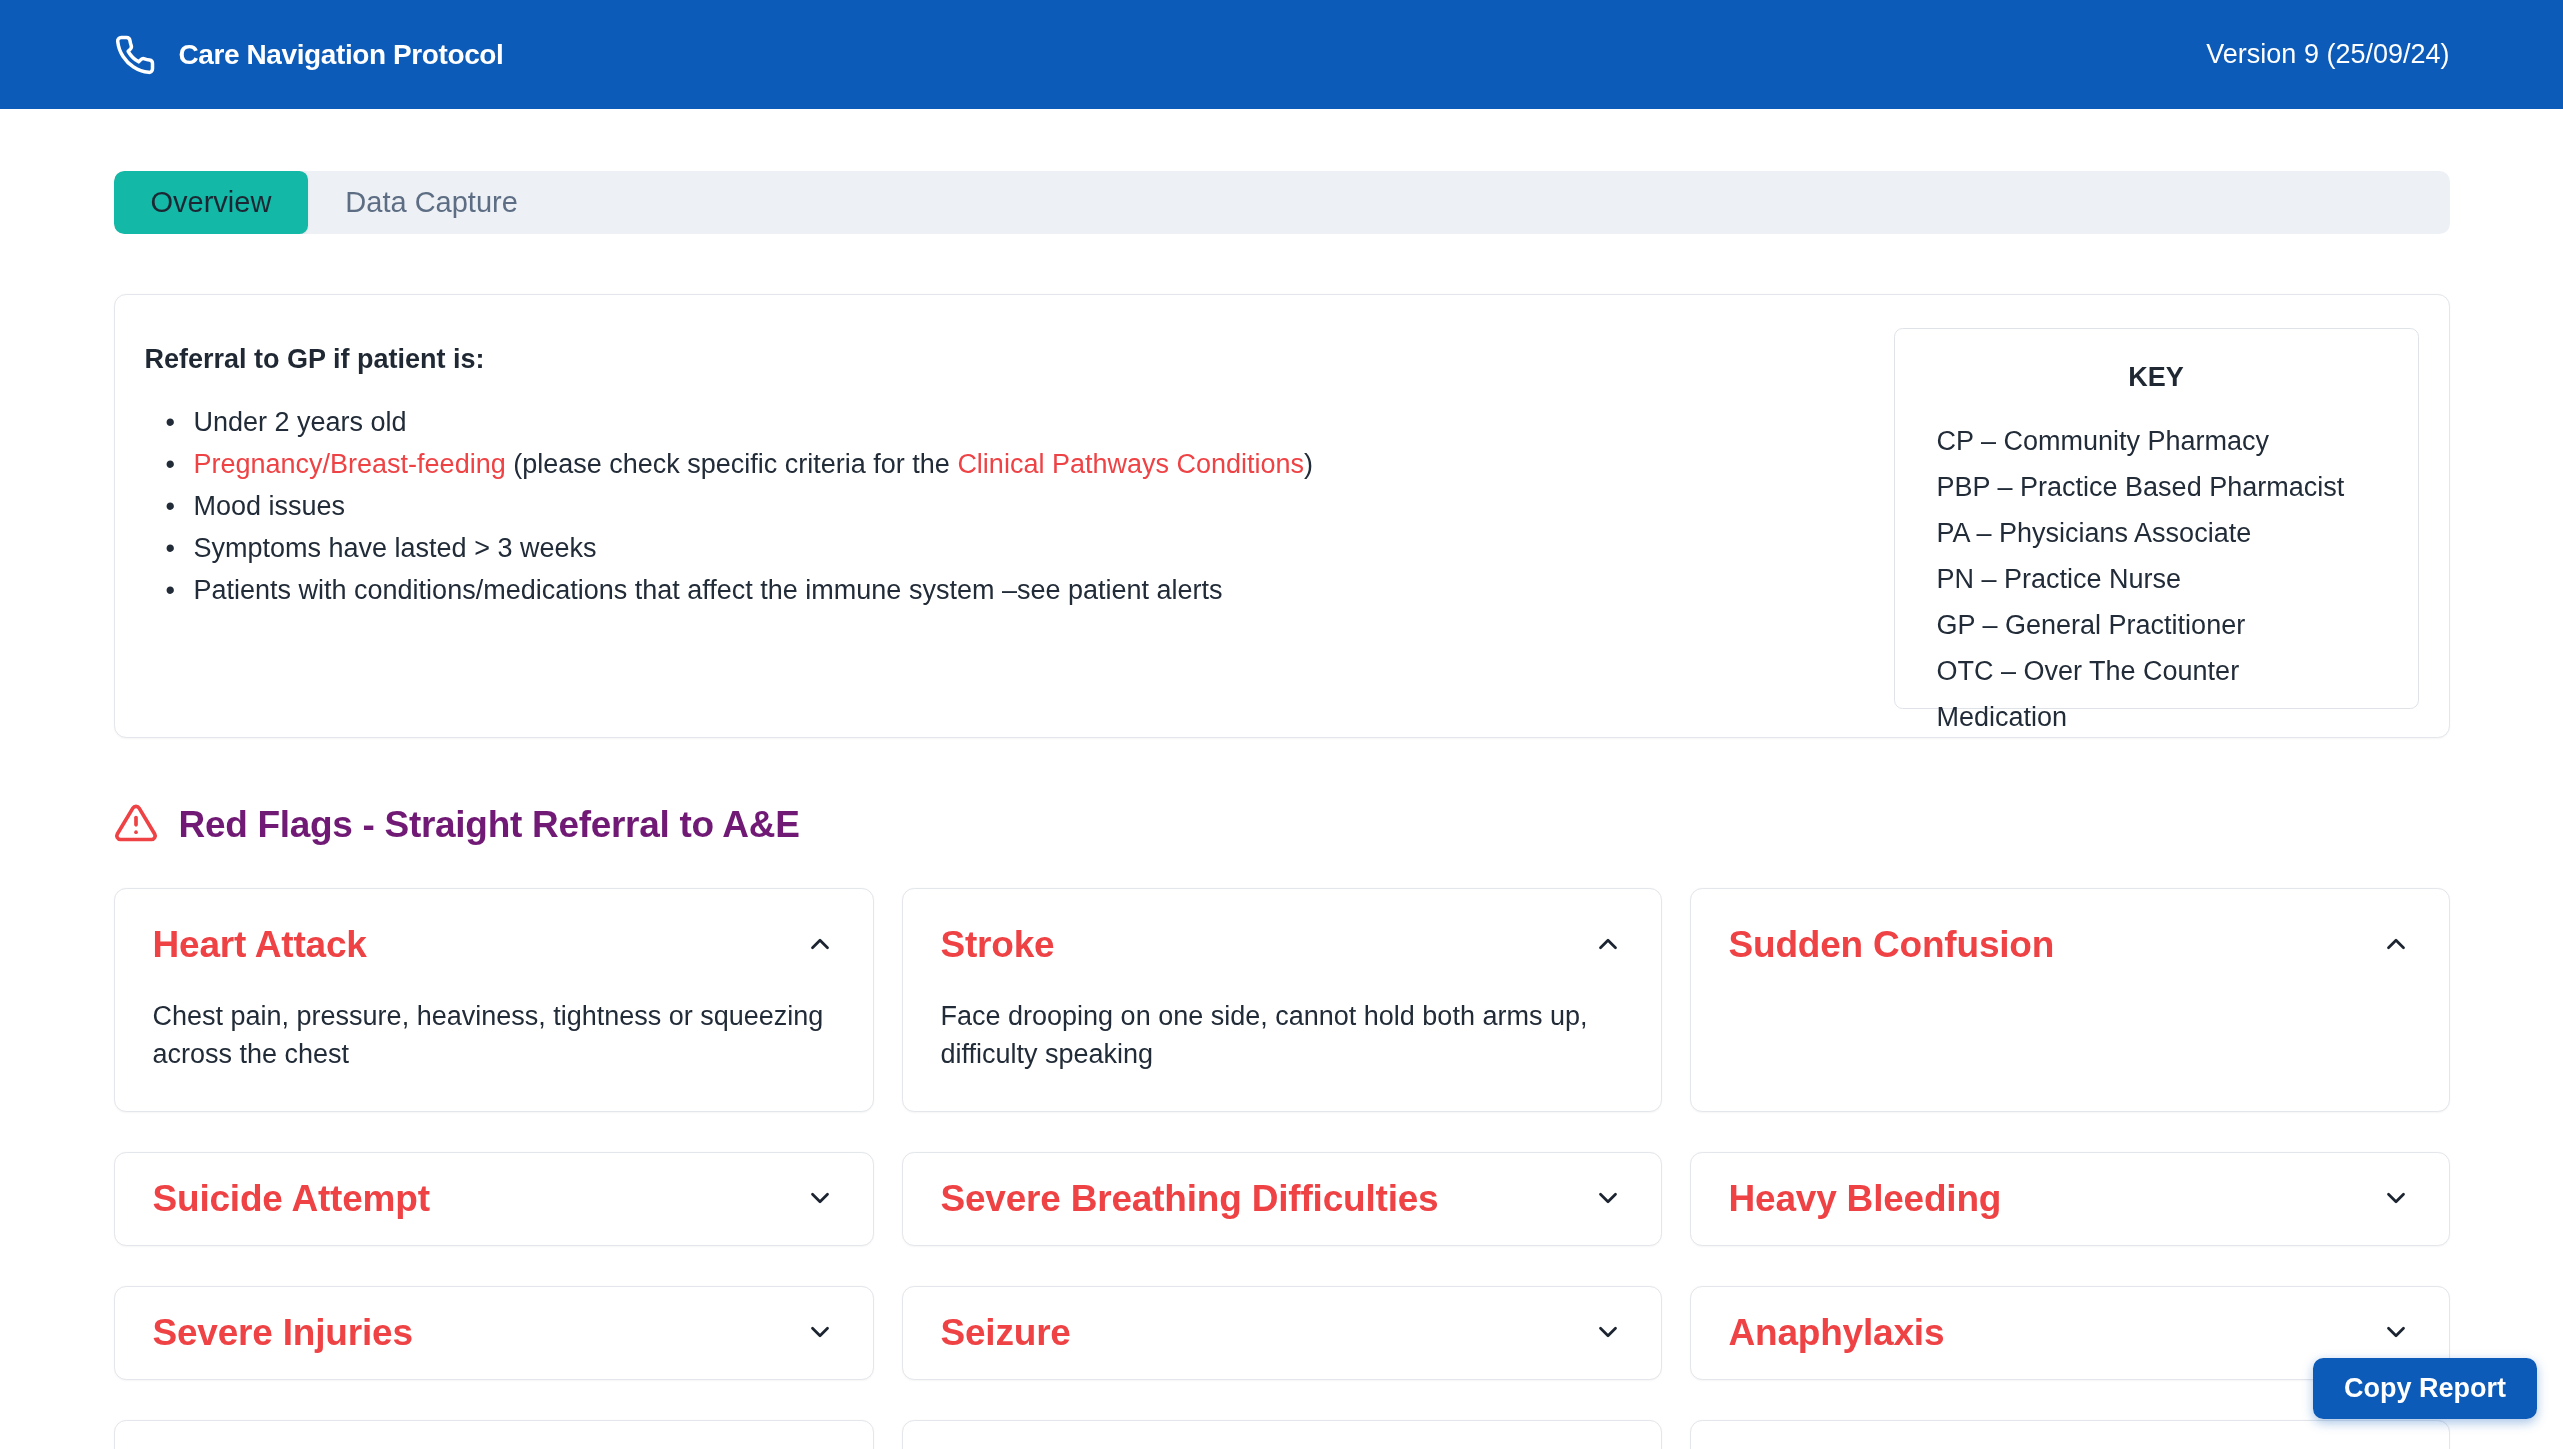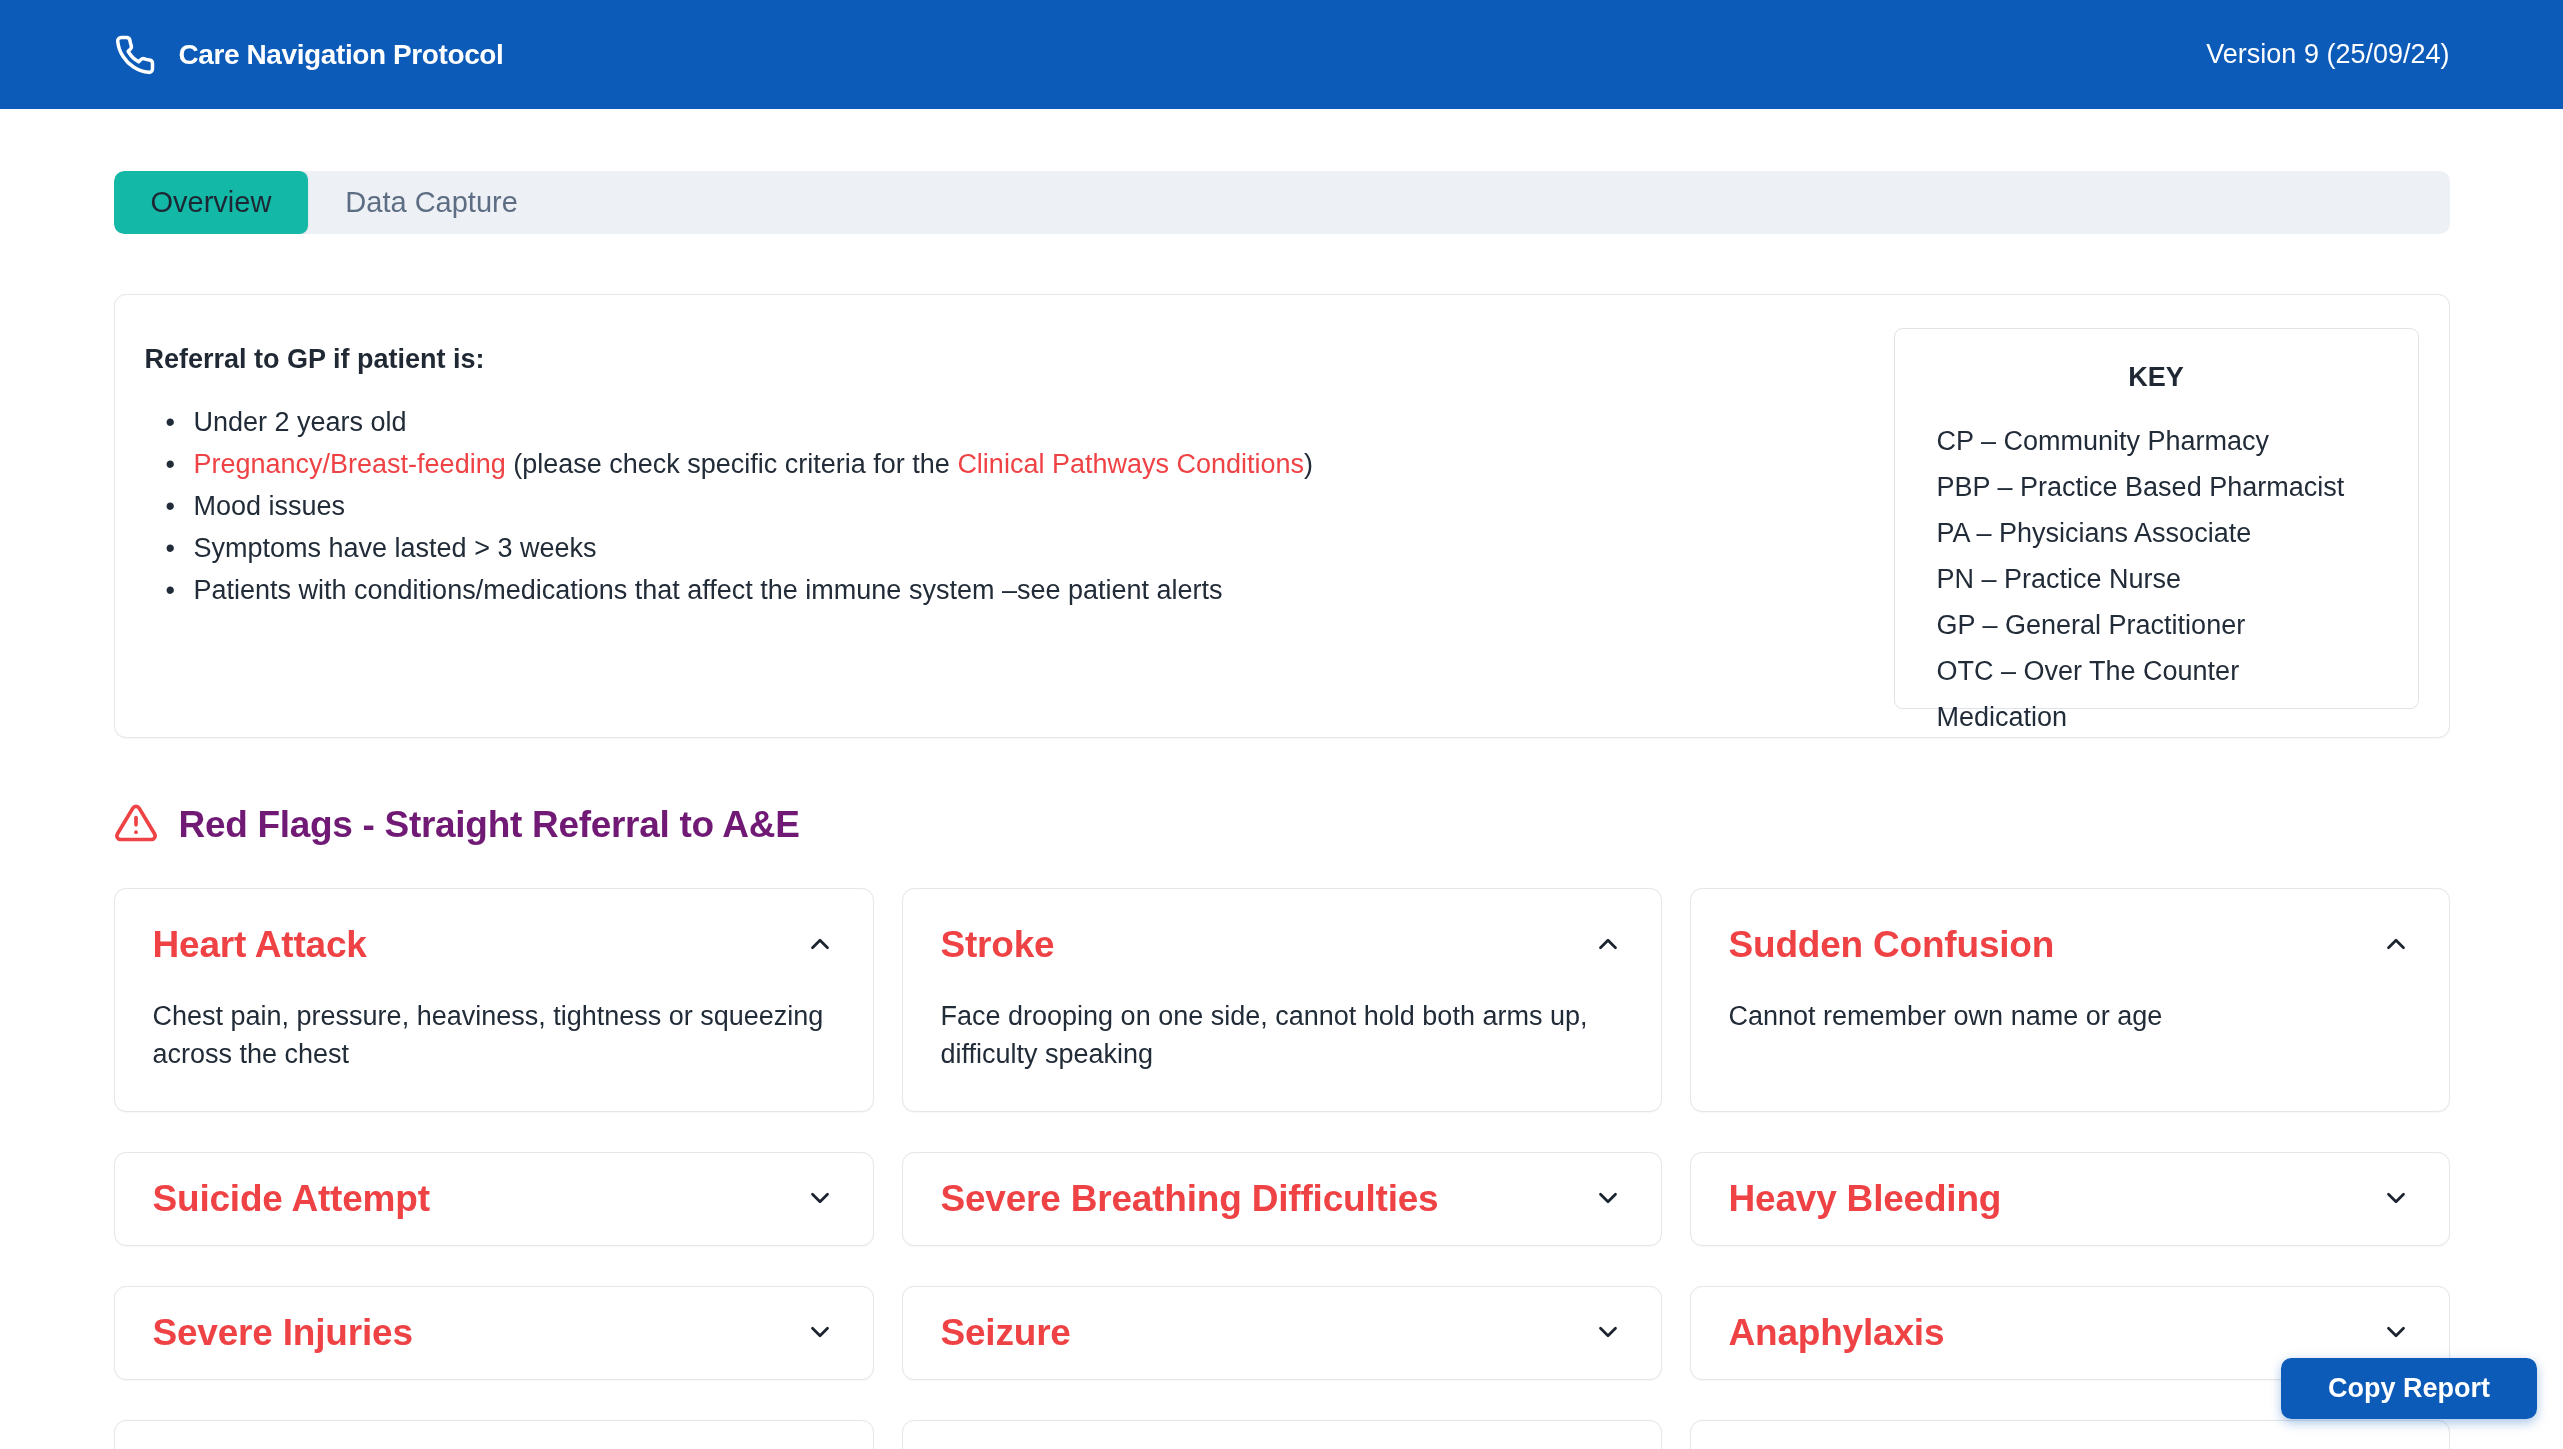--- a/index.html
+++ b/index.html
@@ -50,21 +50,21 @@
   .card { background:#fff; border:0.9px solid #e3e6ea; border-radius:12.2px;
           box-shadow:0 0.9px 1.7px rgba(0,0,0,0.04); cursor:pointer; }
   .card.expanded { padding:35px 38px 38px 38px; }
   .card.collapsed { height:94px; display:flex; flex-direction:column; justify-content:center; padding:0 38px; }
   .card-head { display:flex; align-items:center; justify-content:space-between; }
   .card-title { font-size:37px; font-weight:700; color:#ee4245; letter-spacing:-0.2px; }
   .card-body { margin-top:31px; font-size:27px; line-height:38px; color:#222c38; }
   .chev { width:30px; height:30px; flex:0 0 auto; }
 
   
-  .copy-report { position:fixed; right:26px; bottom:30px; height:61px; padding:0 47px;
+  .copy-report { position:fixed; right:26px; bottom:30px; height:61px; padding:0 31px;
                  background:#0d5bb9; color:#fff; font-size:27px; font-weight:700;
                  border:none; border-radius:10.5px; cursor:pointer;
                  font-family:"Liberation Sans", sans-serif; box-shadow:0 3.5px 10.5px rgba(13,91,185,0.35); }
 </style>
 </head>
 <body>
 
 <header class="app-header">
   <div class="container">
     <div class="header-left">
@@ -149,21 +149,20 @@
 
     <div class="card expanded">
       <div class="card-head">
         <div class="card-title">Sudden Confusion</div>
         <span>
           <svg class="chev" viewBox="0 0 24 24" fill="none" stroke="#1b2430" stroke-width="2.2" stroke-linecap="round" stroke-linejoin="round">
               <polyline points="6 15 12 9 18 15"></polyline>
             </svg>
         </span>
       </div>
-      <div class="card-body">Cannot remember own name or age</div>
     </div>
 
     <div class="card collapsed">
       <div class="card-head">
         <div class="card-title">Suicide Attempt</div>
         <span>
           <svg class="chev" viewBox="0 0 24 24" fill="none" stroke="#1b2430" stroke-width="2.2" stroke-linecap="round" stroke-linejoin="round">
               <polyline points="6 9 12 15 18 9"></polyline>
             </svg>
         </span>

